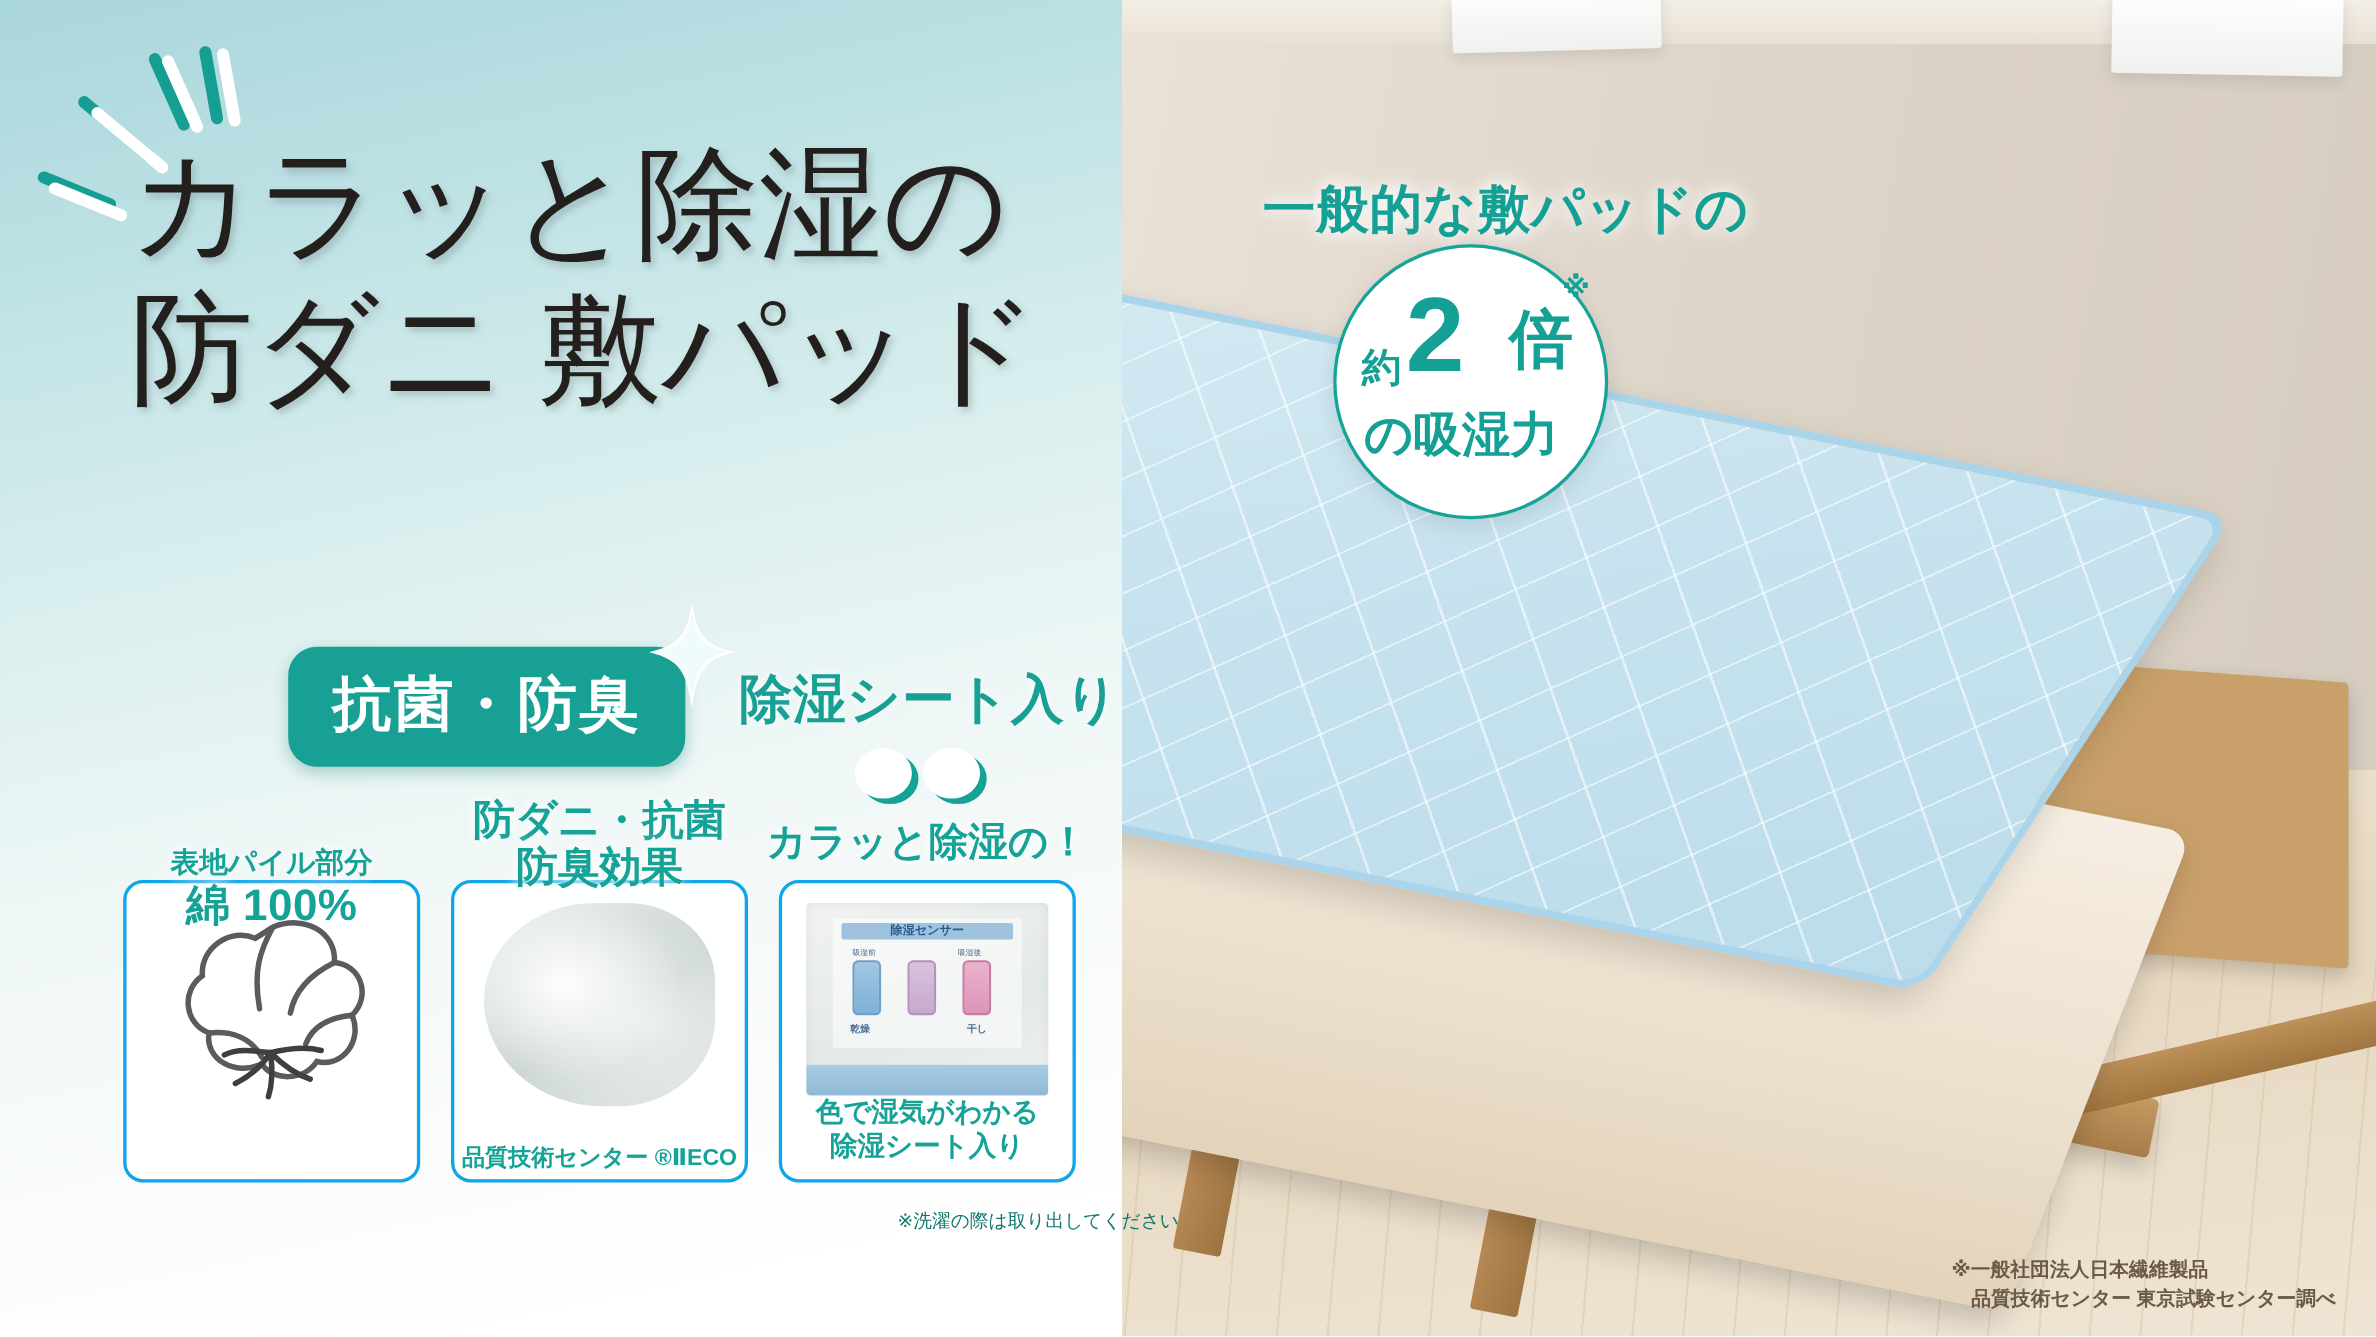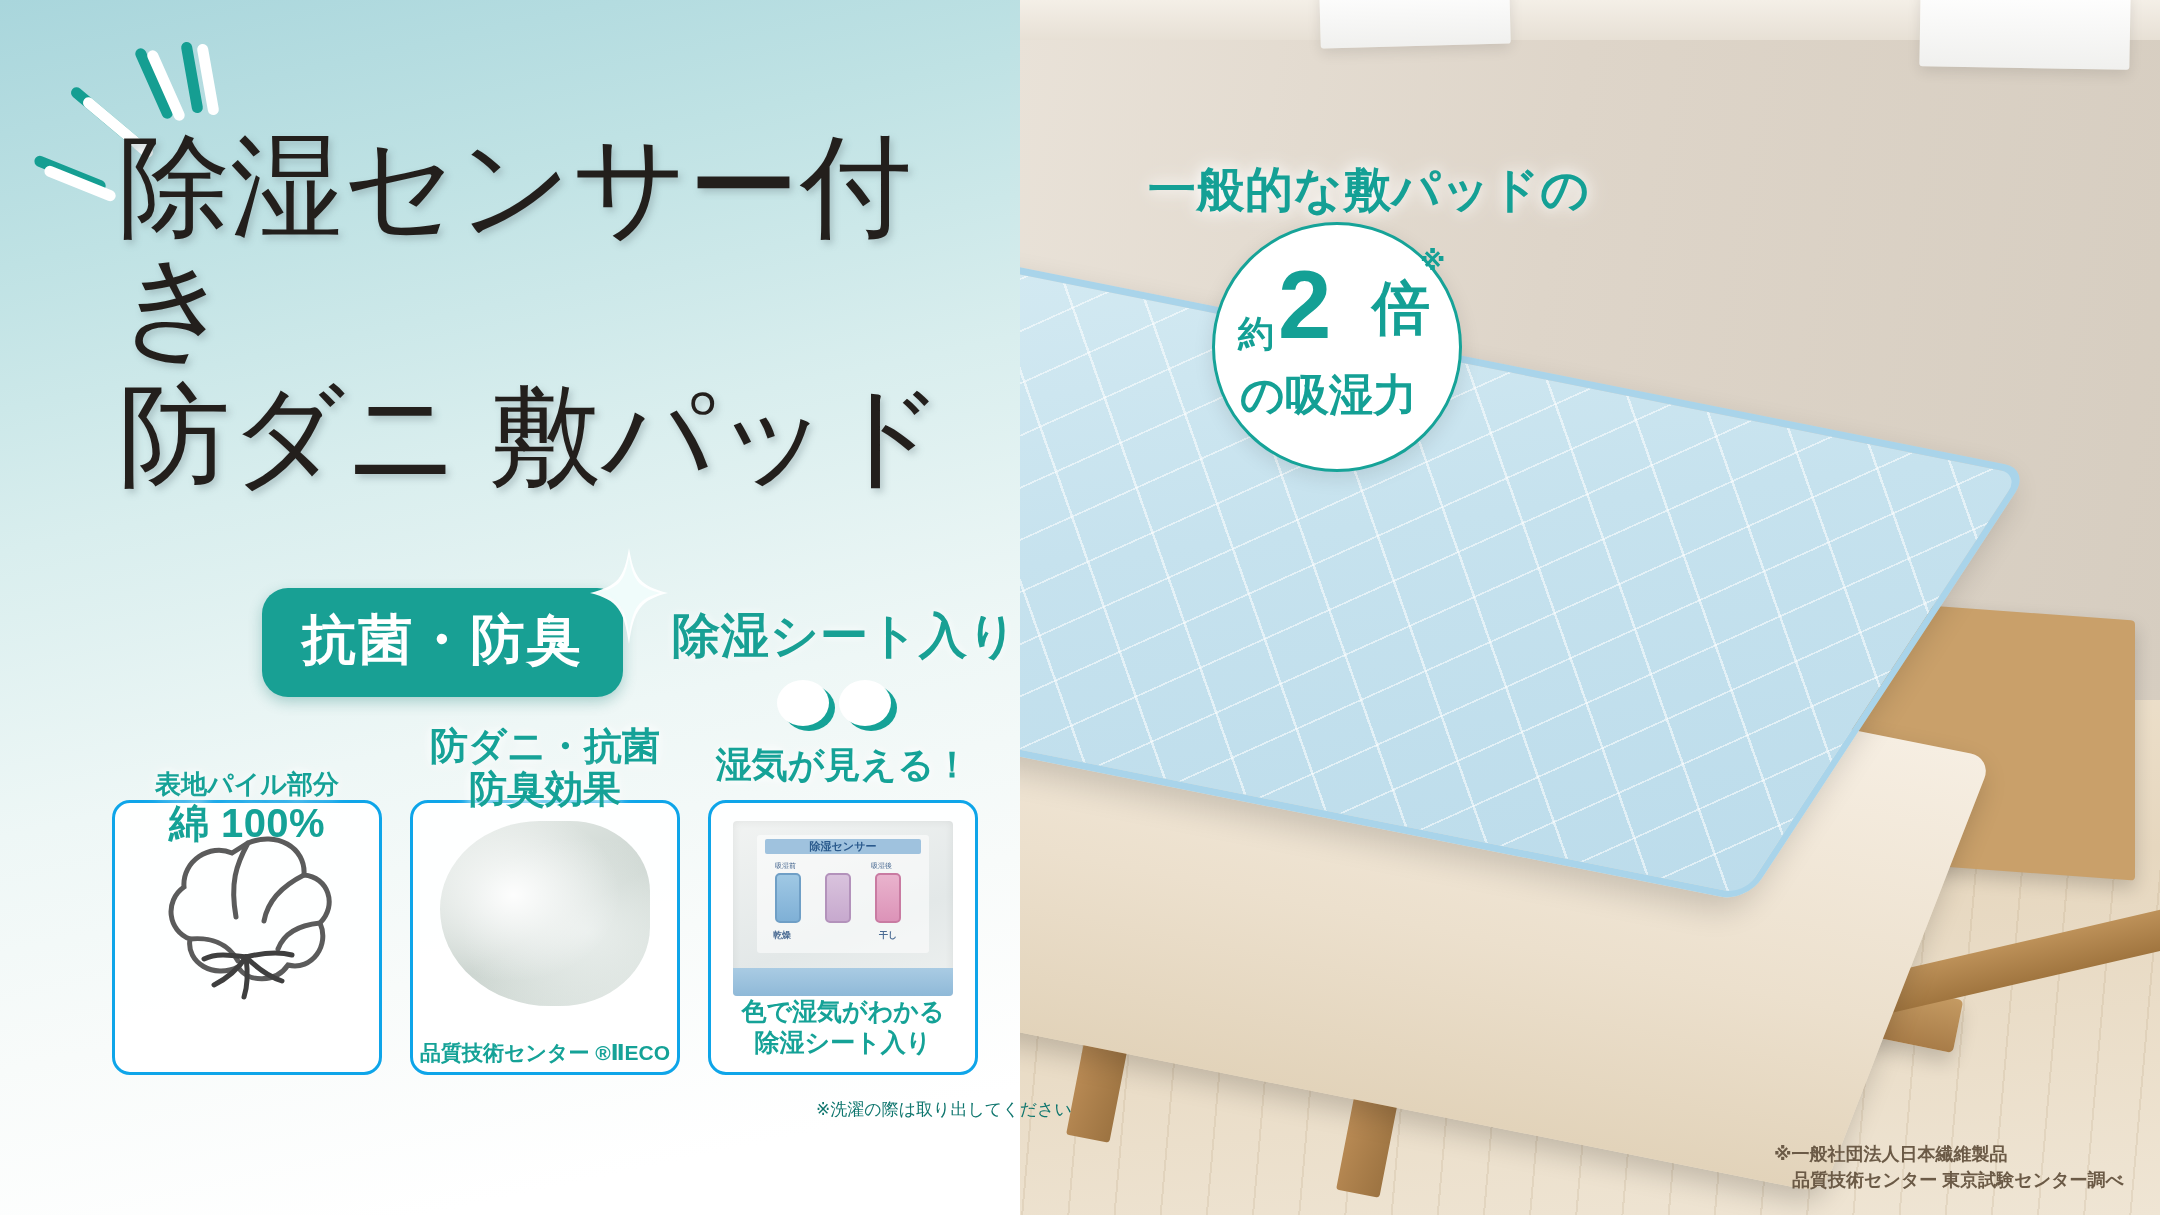--- a/index.html
+++ b/index.html
@@ -306,21 +306,21 @@
   <div class="spark teal" style="left:62px;  top:112px; width:88px;  height:11px; transform:rotate(40deg);"></div>
   <div class="spark white" style="left:74px; top:122px; width:88px;  height:11px; transform:rotate(40deg);"></div>
   <div class="spark teal" style="left:116px; top:78px;  width:76px;  height:11px; transform:rotate(66deg);"></div>
   <div class="spark white" style="left:128px;top:80px;  width:76px;  height:11px; transform:rotate(66deg);"></div>
   <div class="spark teal" style="left:156px; top:72px;  width:72px;  height:11px; transform:rotate(80deg);"></div>
   <div class="spark white" style="left:172px;top:74px;  width:72px;  height:11px; transform:rotate(80deg);"></div>
   <div class="spark teal" style="left:32px;  top:168px; width:76px;  height:11px; transform:rotate(22deg);"></div>
   <div class="spark white" style="left:42px; top:178px; width:76px;  height:11px; transform:rotate(22deg);"></div>
 
   <div class="headline">
-    <span class="l1">除湿センサー付き</span>
+    <span class="l1">カラッと除湿の</span>
     <span class="l2">防ダニ 敷パッド</span>
   </div>
 
   <div class="pill">抗菌・防臭</div>
   <svg class="sparkle" viewBox="0 0 78 96">
     <path d="M39 0 C44 30 50 38 78 45 C50 52 44 62 39 96 C34 62 28 52 0 45 C28 38 34 30 39 0 Z" fill="#ffffff" opacity=".96"></path>
     <path d="M39 8 C43 32 48 39 70 45 C48 51 43 60 39 86 C35 60 30 51 8 45 C30 39 35 32 39 8 Z" fill="#eefcfb" opacity=".9"></path>
   </svg>
   <div class="sub-text">除湿シート入り</div>
 
@@ -362,21 +362,21 @@
 防臭効果</div>
       <div class="card-img fiber"></div>
       <div class="card-foot">品質技術センター ®ⅡECO</div>
     </div>
 
     <div class="card card3">
       <div class="eyes">
         <span class="eye e1"></span>
         <span class="eye e2"></span>
       </div>
-      <div class="card-title">湿気が見える！</div>
+      <div class="card-title">カラッと除湿の！</div>
       <div class="card-img sensor">
         <div class="sensor-inner"></div>
         <div class="sensor-label" style="color:#2a5a8d;font-size:11px;text-align:center;font-weight:700;line-height:15px;">除湿センサー</div>
         <span class="mini" style="left:42px;top:40px;">吸湿前</span>
         <span class="mini" style="left:138px;top:40px;">吸湿後</span>
         <span class="chip blue"></span>
         <span class="chip mid"></span>
         <span class="chip pink"></span>
         <span class="mini" style="left:40px;top:108px;font-weight:700;font-size:9px;">乾燥</span>
         <span class="mini" style="left:146px;top:108px;font-weight:700;font-size:9px;">干し</span>

